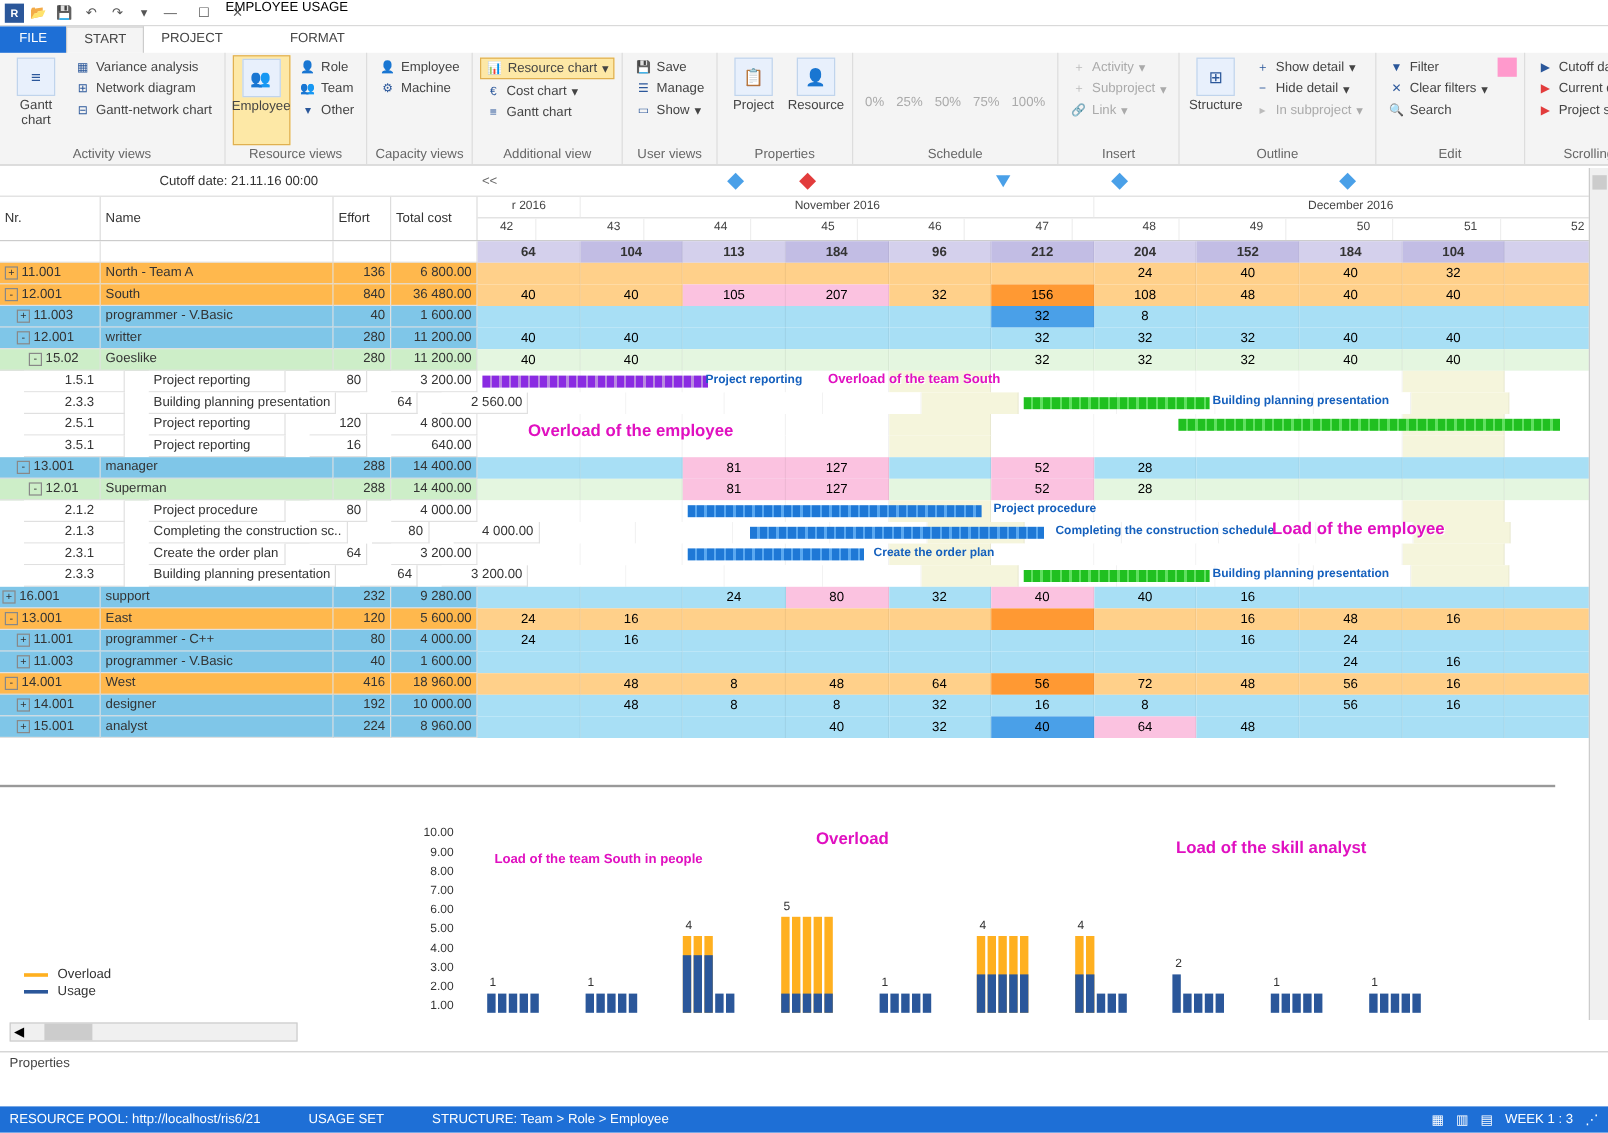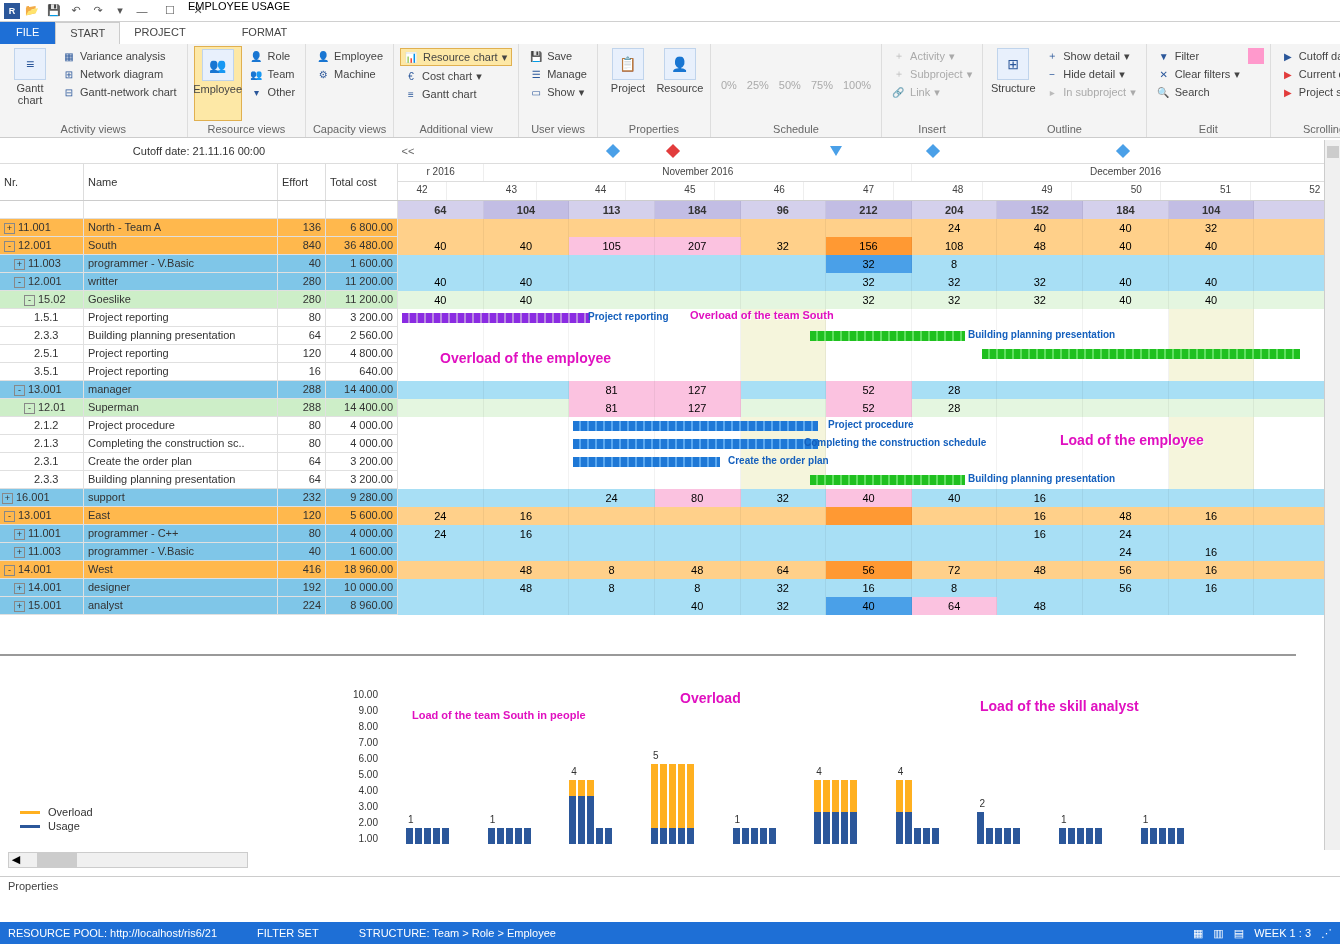--- a/index.html
+++ b/index.html
@@ -68,21 +68,21 @@
 
 
 .r-hdr .vcell { background: #d4d0ec; color:#333; font-weight:bold;}
 .r-hdr .vcell.alt { background: #c2bde4; }
 .r-orange .left .gcell { background: #ffb84d; }
 .r-orange .vcell { background: #ffd08a; }
 .r-blue .left .gcell { background: #7fc6e8; }
 .r-blue .vcell { background: #a8dff5; }
 .r-green .left .gcell { background: #cdeec8; }
 .r-green .vcell { background: #e4f6e0; }
-.r-white .left .gcell { background: #fff; }
+.r-white .left .gcell { background: #fff; margin-left: 20px; }
 .r-white .vcell { background: #fff; }
 .r-white .vcell.we { background: #f5f5dc; }
 .vcell.pink { background: #fbc2e0 !important; }
 .vcell.orangehl { background: #ff9933 !important; }
 .vcell.bluehl { background: #4aa0e8 !important; }
 
 
 .bar { position:absolute; height: 10px; top: 4px; }
 .bar.purple { background: repeating-linear-gradient(90deg,#8a2be2 0 6px,#b98ae0 6px 8px); }
 .bar.green { background: repeating-linear-gradient(90deg,#20c020 0 6px,#60e060 6px 8px); }
@@ -678,21 +678,21 @@
         <div class="vcell"></div>
         <div class="vcell"></div>
         <div class="vcell we"></div>
         <div class="vcell"></div>
         <div class="vcell"></div>
         <div class="vcell"></div>
         <div class="vcell"></div>
         <div class="vcell we"></div>
         <div class="vcell"></div>
         <div class="bar blue" style="left: 175.436px; width: 244.909px;"></div>
-        <div class="barlabel" style="left: 406px;">Completing the construction schedule</div>
+        <div class="barlabel" style="left: 430px;">Completing the construction schedule</div>
       </div>
     </div>
     <div class="grow r-white">
       <div class="left">
         <div class="gcell nr" style="padding-left: 34px;">2.3.1</div>
         <div class="gcell name">Create the order plan</div>
         <div class="gcell eff">64</div>
         <div class="gcell cost">3 200.00</div>
       </div>
       <div class="right">
@@ -1029,21 +1029,21 @@
 
 <div class="hscroll">
     <span style="width:14px;text-align:center;">◀</span>
     <div class="thumb"></div>
   </div>
 
 <div class="propbar">Properties</div>
 
 <div class="statusbar">
   <span class="seg">RESOURCE POOL: http://localhost/ris6/21</span>
-  <span class="seg">FILTER SET</span>
+  <span class="seg">USAGE SET</span>
   <span class="seg">STRUCTURE: Team &gt; Role &gt; Employee</span>
   <div class="right">
     <span>▦</span>
     <span>▥</span>
     <span>▤</span>
     <span>WEEK 1 : 3</span>
     <span>⋰</span>
   </div>
 </div>
 

